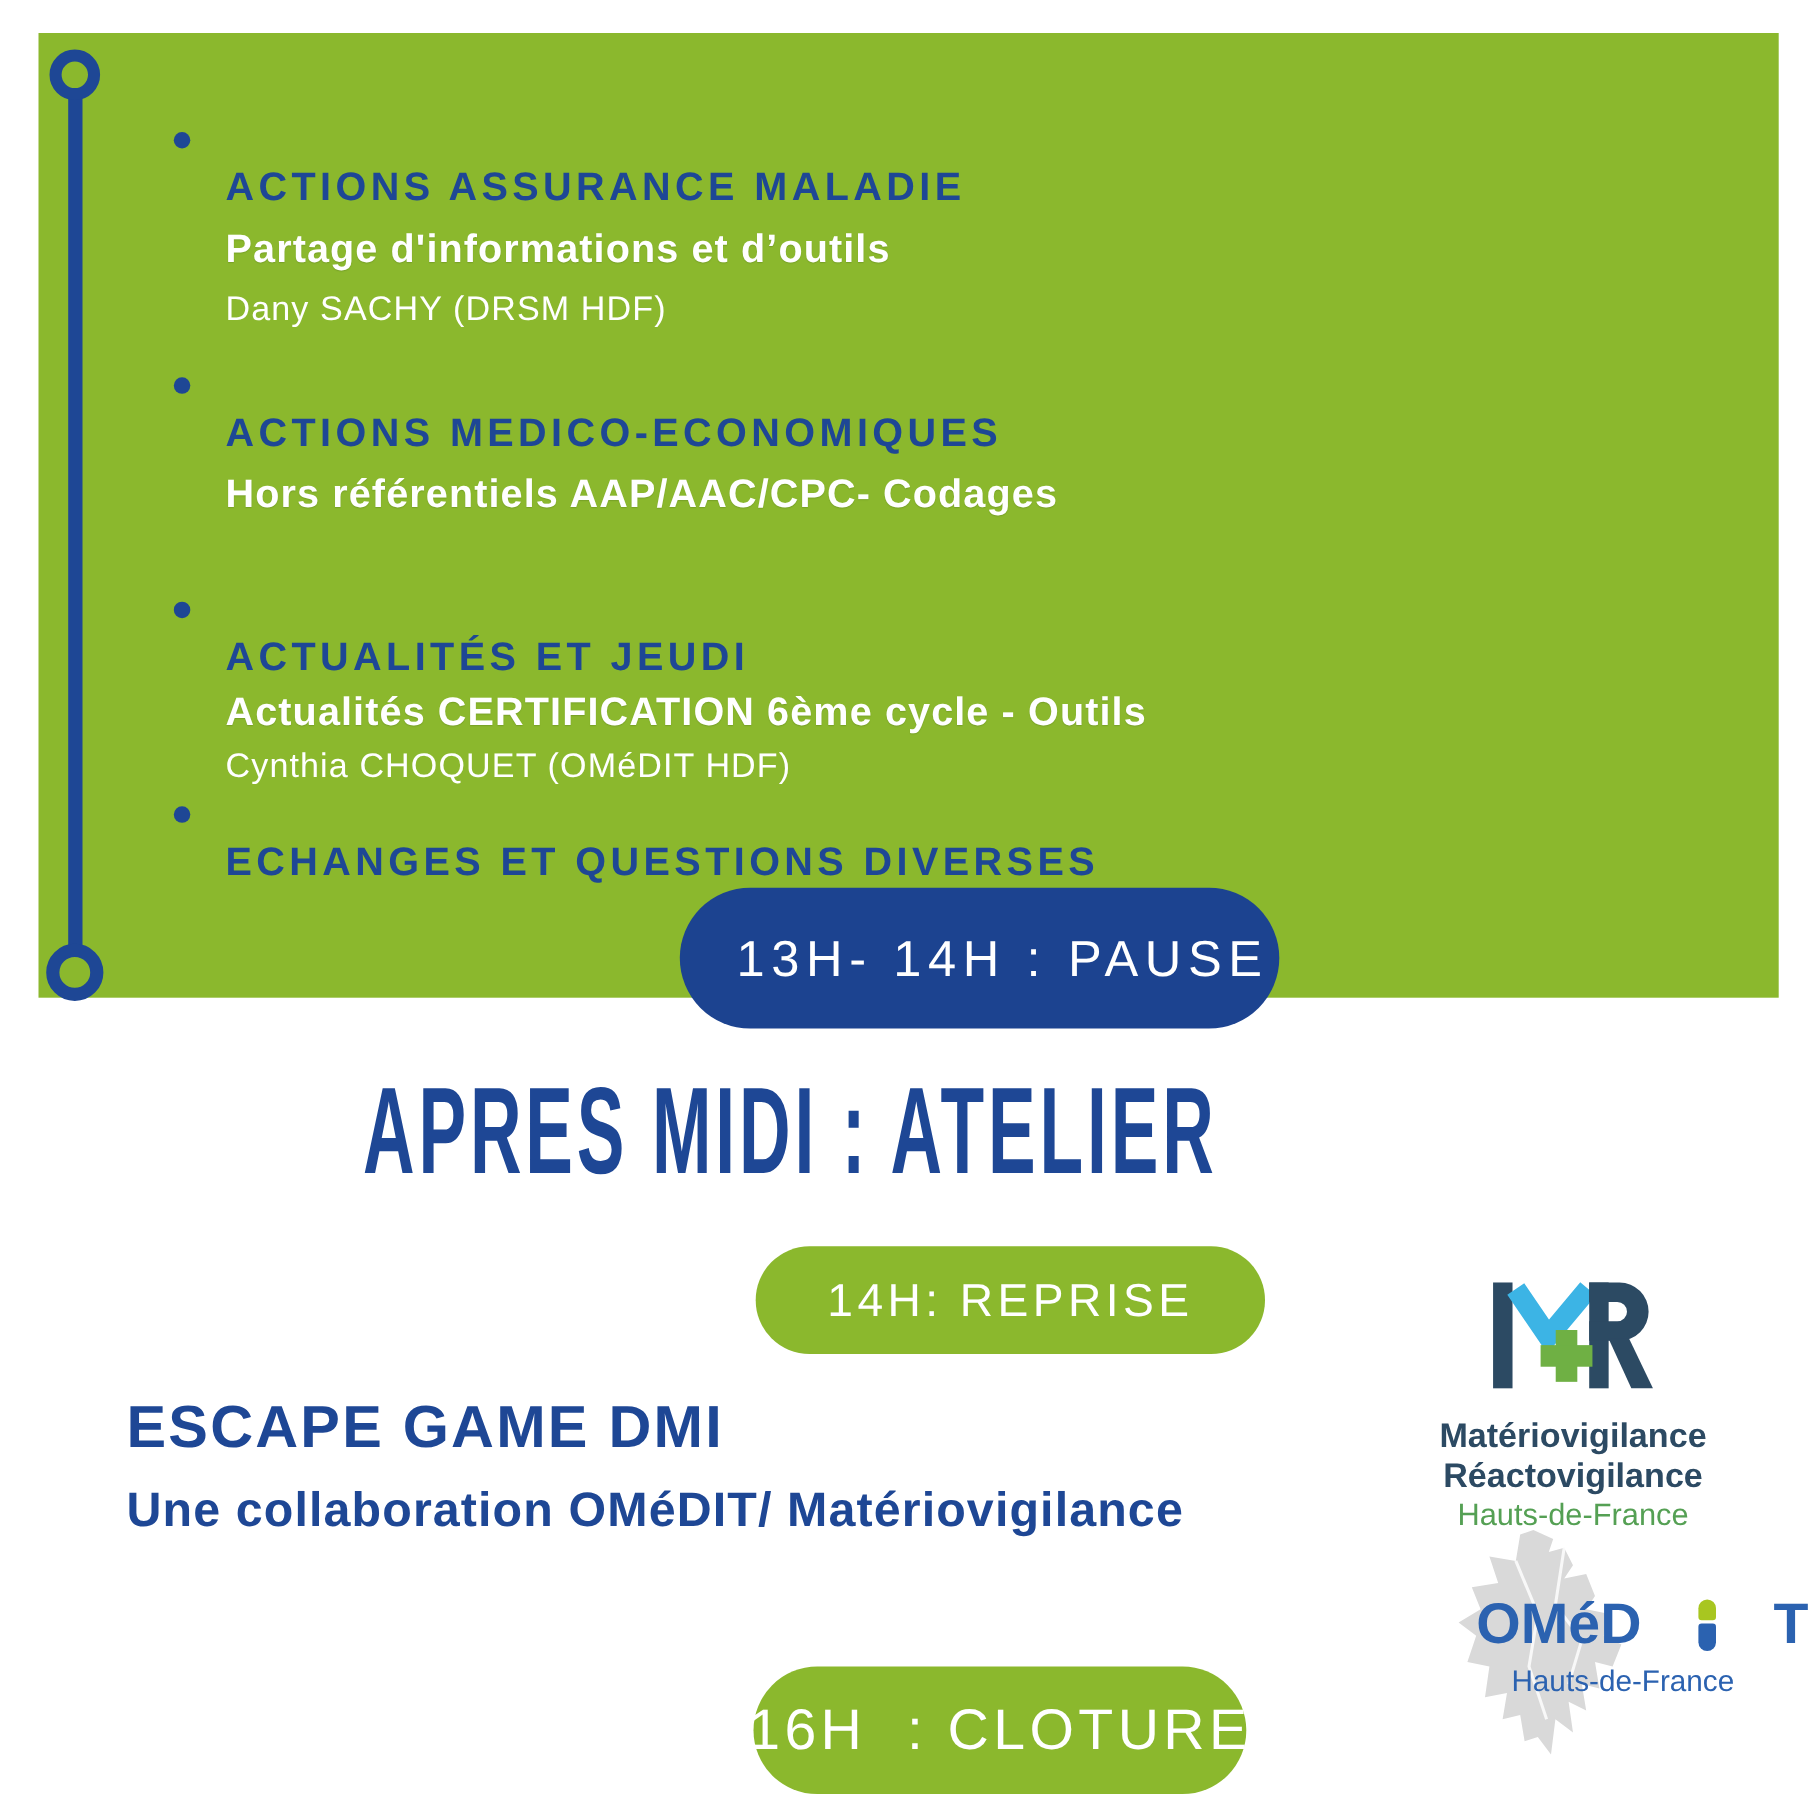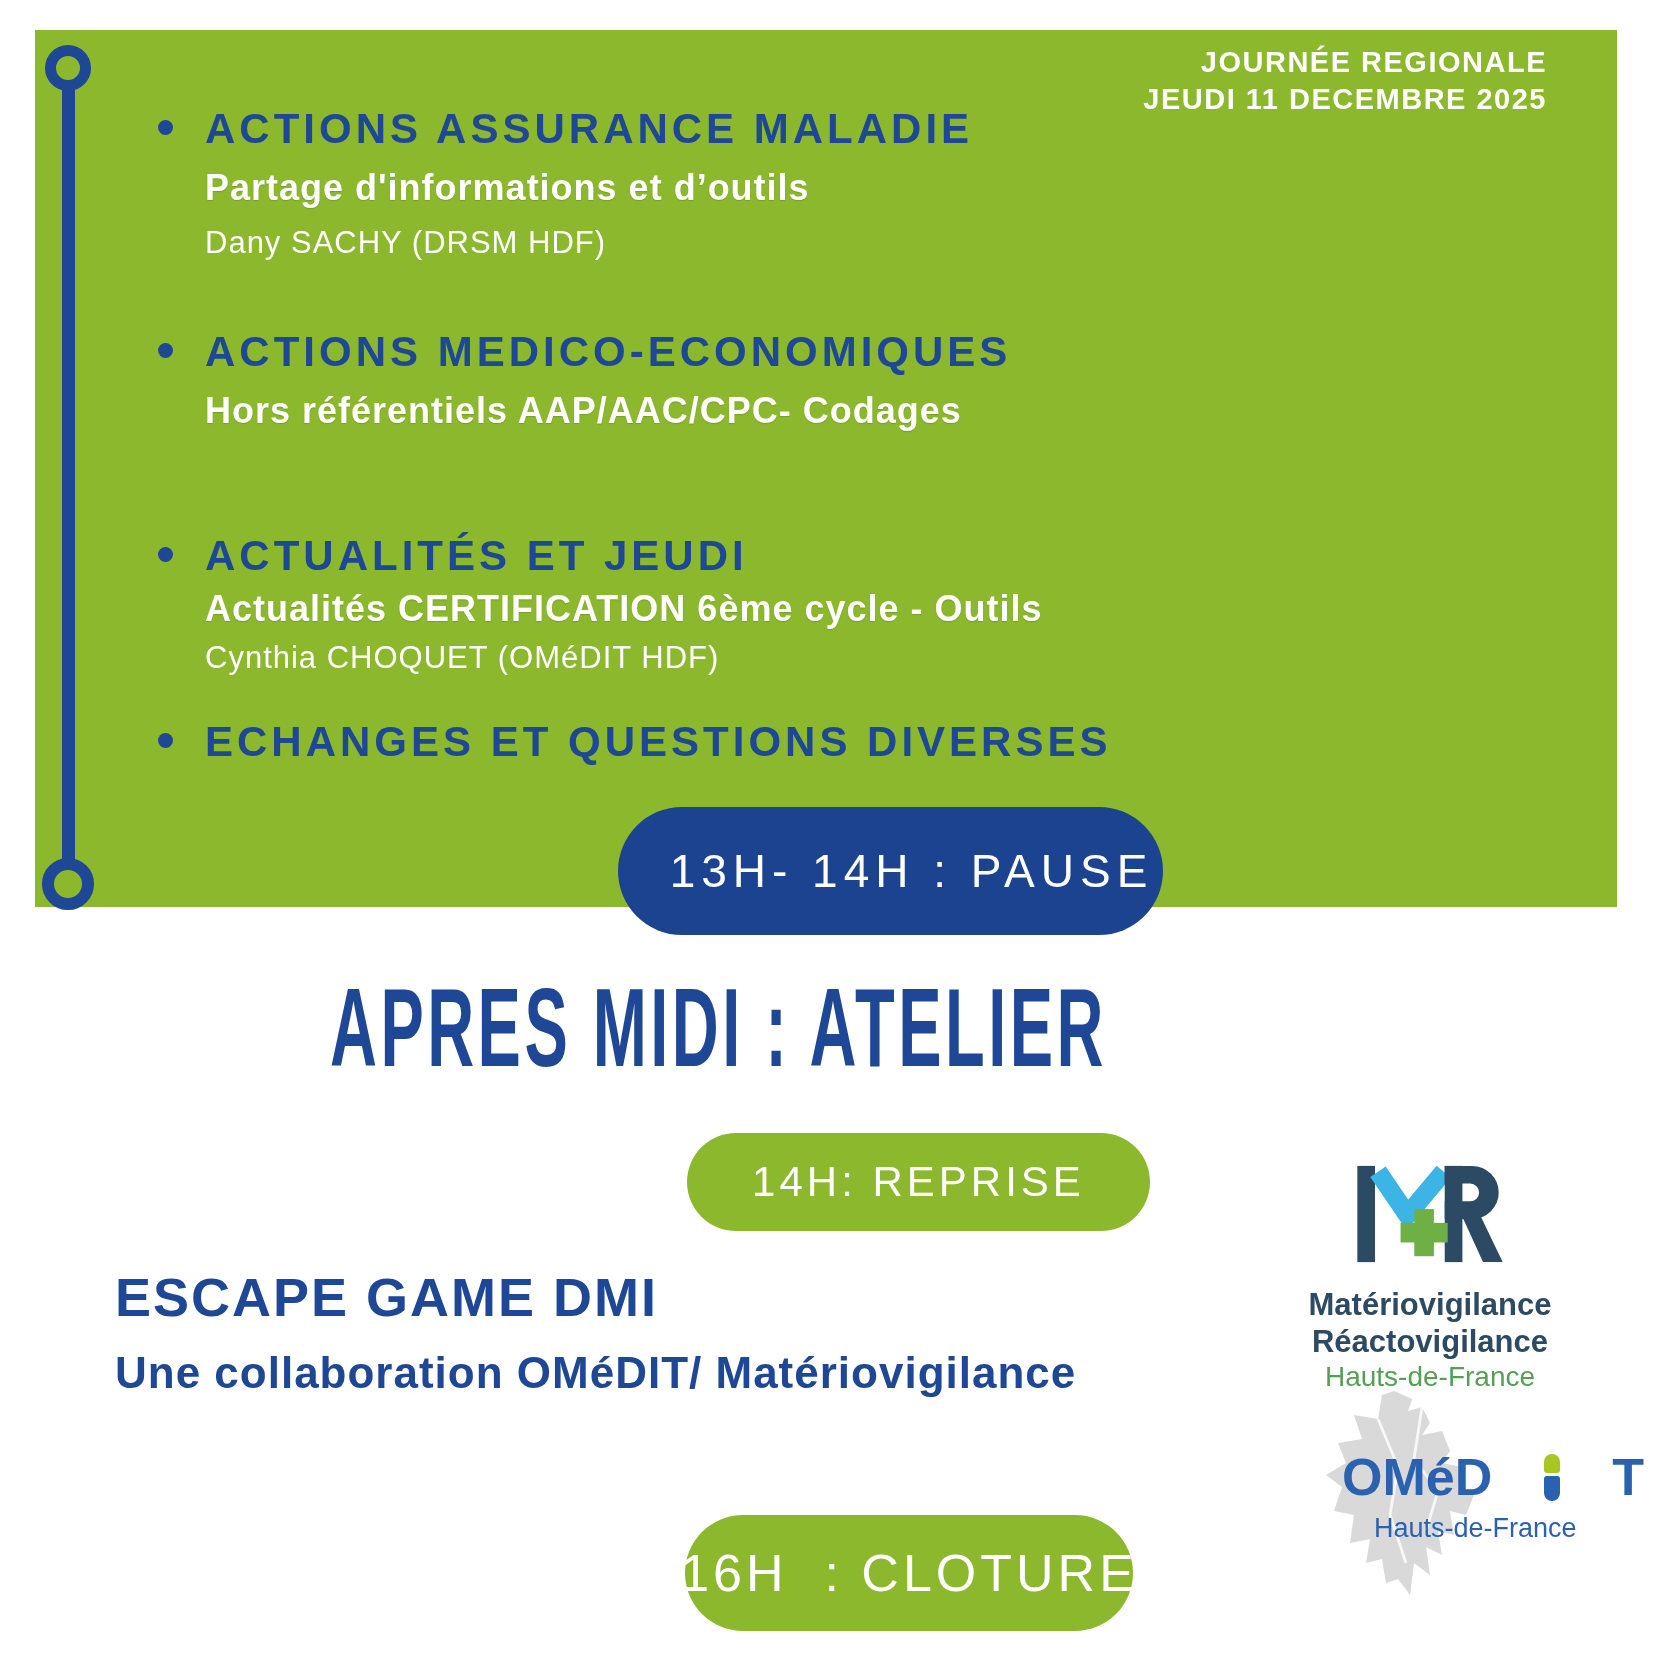--- a/index.html
+++ b/index.html
@@ -10,21 +10,21 @@
   
   .green-panel{position:absolute;left:35px;top:30px;width:1582px;height:877px;
                background:#8bb82d;}
   .event-header{position:absolute;right:70px;top:14px;text-align:right;
                 color:#ffffff;font-weight:700;font-size:29px;line-height:37px;
                 letter-spacing:1.5px;}
   .agenda-item{position:absolute;left:123px;}
   .title-row{display:flex;align-items:flex-start;}
   .bullet-dot{width:15px;height:15px;border-radius:50%;background:#1e4795;
               margin-top:15px;margin-right:32px;flex:0 0 auto;}
-  .item-title{color:#1e4795;font-weight:700;font-size:42px;letter-spacing:4px;}
+  .item-title{color:#1e4795;font-weight:700;font-size:36px;letter-spacing:4px;margin-top:44px;}
   .item-subtitle{color:#ffffff;font-weight:700;font-size:36px;letter-spacing:1px;
                  margin:14px 0 0 47px;text-shadow:0 1px 1px rgba(60,90,20,.25);}
   .item-speaker{color:#ffffff;font-weight:300;font-size:31px;letter-spacing:1px;
                 margin:16px 0 0 47px;}
 
   
   .timeline-line{position:absolute;left:62px;top:84px;width:13px;height:776px;
                  background:#1e4795;}
   .ring{position:absolute;border-radius:50%;box-sizing:border-box;background:transparent;}
   .ring-top{left:45px;top:45px;width:46px;height:46px;border:11px solid #1e4795;}
@@ -73,24 +73,20 @@
   .omedit-region{position:absolute;left:56px;top:130px;color:#2b62b0;
                  font-weight:400;font-size:27px;}
 </style>
 </head>
 <body>
 
 <div class="poster">
 
   <div class="green-panel">
 
-    <div class="event-header">
-      <div>JOURNÉE REGIONALE</div>
-      <div>JEUDI 11 DECEMBRE 2025</div>
-    </div>
 
     <div class="agenda-item" style="top:75px">
       <div class="title-row">
         <div class="bullet-dot"></div>
         <div class="item-title">ACTIONS ASSURANCE MALADIE</div>
       </div>
       <div class="item-subtitle">Partage d'informations et d’outils</div>
       <div class="item-speaker">Dany SACHY (DRSM HDF)</div>
     </div>
 

